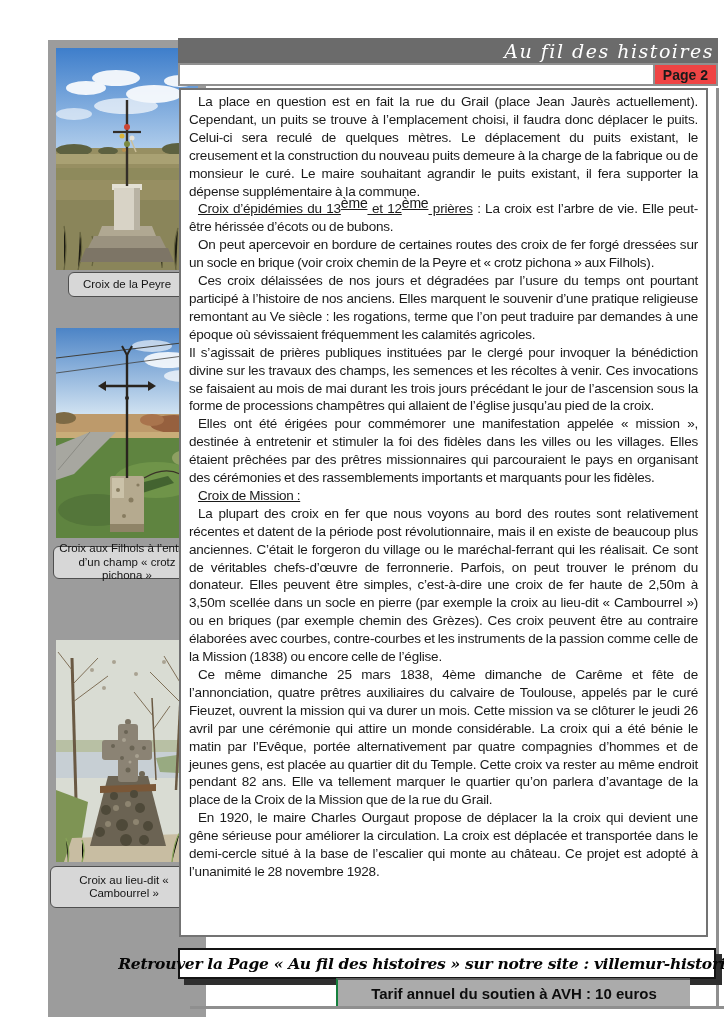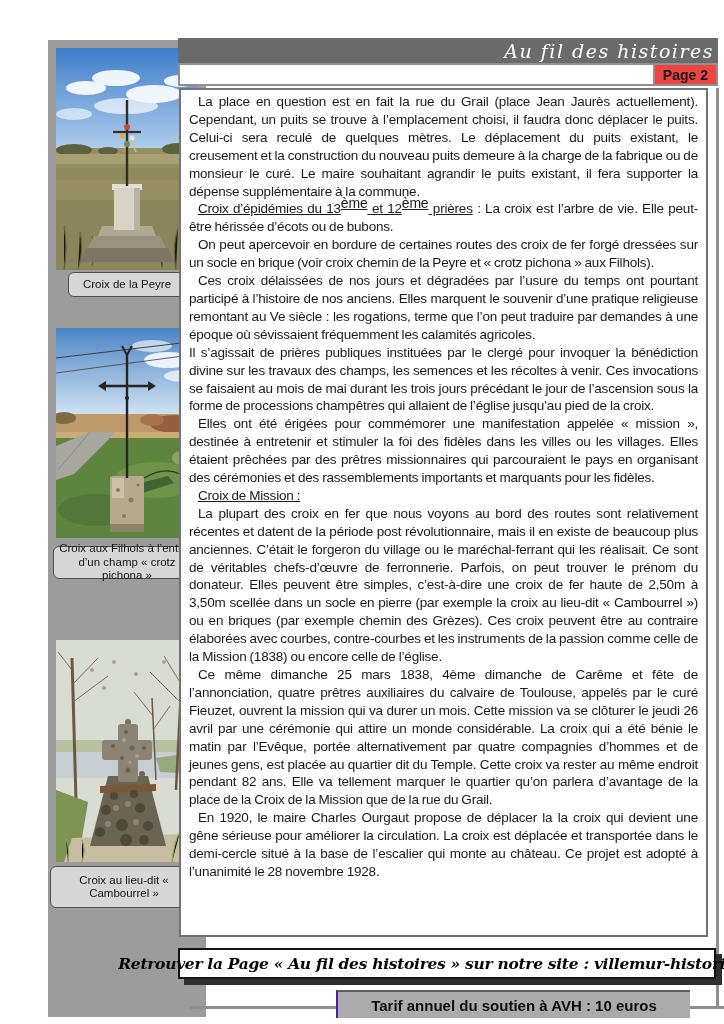--- a/index.html
+++ b/index.html
@@ -36,22 +36,22 @@
   .page-edge-line{position:absolute;left:716px;top:88px;width:2.5px;height:920px;background:#8f8f8f;}
 
   
   .site-box{position:absolute;left:178px;top:948px;width:538px;height:31px;background:#ffffff;
             border:2.5px solid #141414;box-sizing:border-box;box-shadow:6px 6px 0 #2e2e2e;
             display:flex;align-items:center;justify-content:center;}
   .site-text{font-family:"DejaVu Serif",serif;font-style:italic;font-weight:bold;font-size:15.5px;
              color:#060606;white-space:nowrap;letter-spacing:-0.3px;}
   .footer-line{position:absolute;left:190px;top:1006px;width:534px;height:2.5px;background:#8f8f8f;}
   .tarif-box{position:absolute;left:336px;top:978px;width:354px;height:28px;background:#ababab;
-             border-top:2px solid #5e5e5e;border-left:2px solid #4c1d95;box-sizing:border-box;
-             display:flex;align-items:center;justify-content:center;margin-top:12px;}
+             border-top:2px solid #5e5e5e;border-left:2px solid #15803d;box-sizing:border-box;
+             display:flex;align-items:center;justify-content:center;}
   .tarif-text{font-weight:bold;font-size:15px;color:#0d0d0d;}
 </style>
 </head>
 <body>
 
 <div id="page">
 
   <div class="sidebar">
 
     <svg class="photo" style="top:8px" width="142" height="222" viewBox="0 0 142 222">

